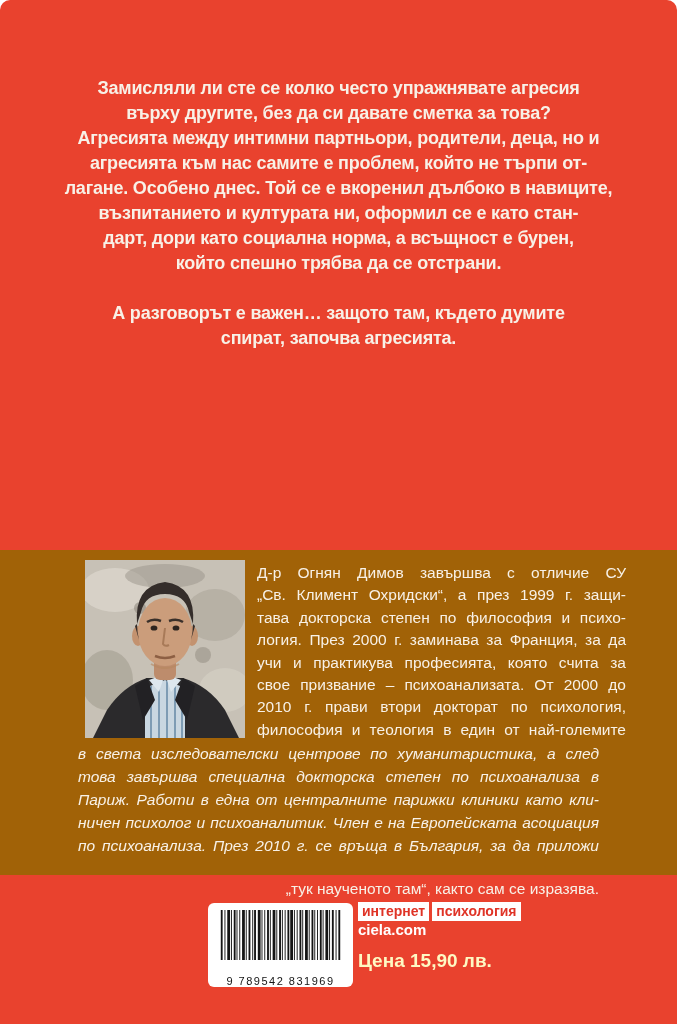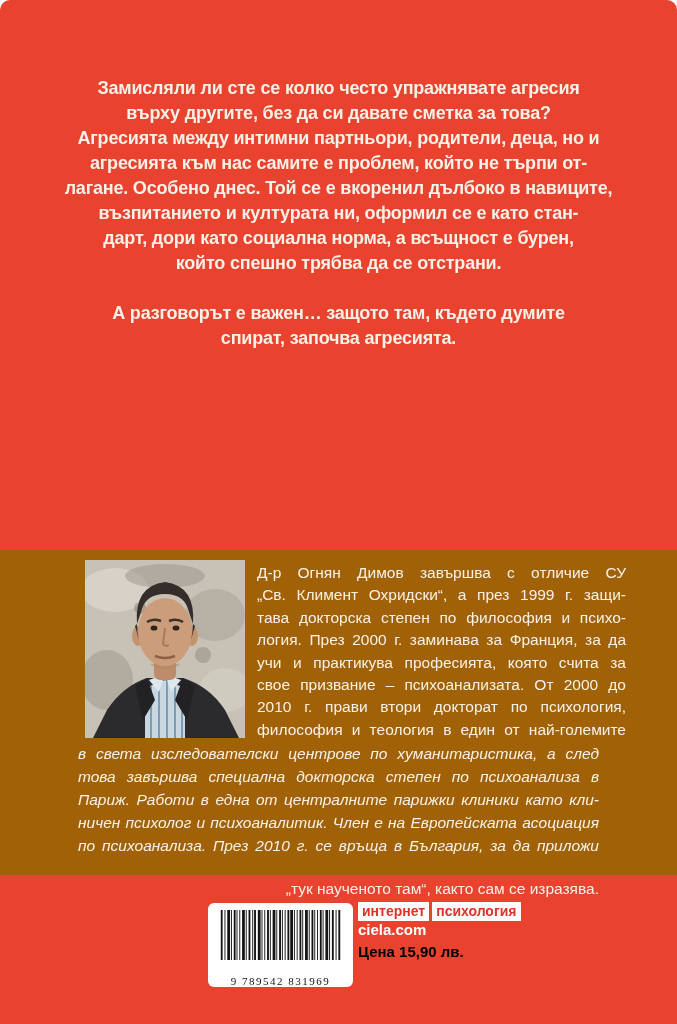--- a/index.html
+++ b/index.html
@@ -38,32 +38,32 @@
     position:absolute;top:307px;left:78px;width:521px;
     font-size:15.5px;line-height:23px;text-align:right;margin-top:20px;
   }
   
   .barcode-box{
     position:absolute;top:903px;left:208px;width:145px;height:84px;
     background:#ffffff;border-radius:6px;box-sizing:border-box;
     display:flex;flex-direction:column;align-items:center;padding-top:7px;
   }
   .barcode-digits{
-    font-family:Liberation Serif, serif;
+    font-family:Liberation Sans, sans-serif;
     font-size:11px;color:#141414;letter-spacing:1.5px;white-space:nowrap;
     margin-top:15px;
   }
   .retailer{position:absolute;top:902px;left:358px;}
   .chips{display:flex;gap:3px;}
   .chip{
     background:#ffffff;color:#df3326;font-weight:bold;font-size:14px;
     padding:1px 4px 2px;line-height:16px;
   }
   .website{color:#ffffff;font-weight:bold;font-size:15px;}
-  .price{color:#000000;font-weight:bold;font-size:15px;margin-top:5px;}
+  .price{color:#fef9c3;font-weight:bold;font-size:19px;margin-top:12px;}
 </style>
 </head>
 <body>
 
 <div class="cover">
 
   <section class="blurb">
     <p>Замисляли ли сте се колко често упражнявате агресия
 върху другите, без да си давате сметка за това?
 Агресията между интимни партньори, родители, деца, но и

